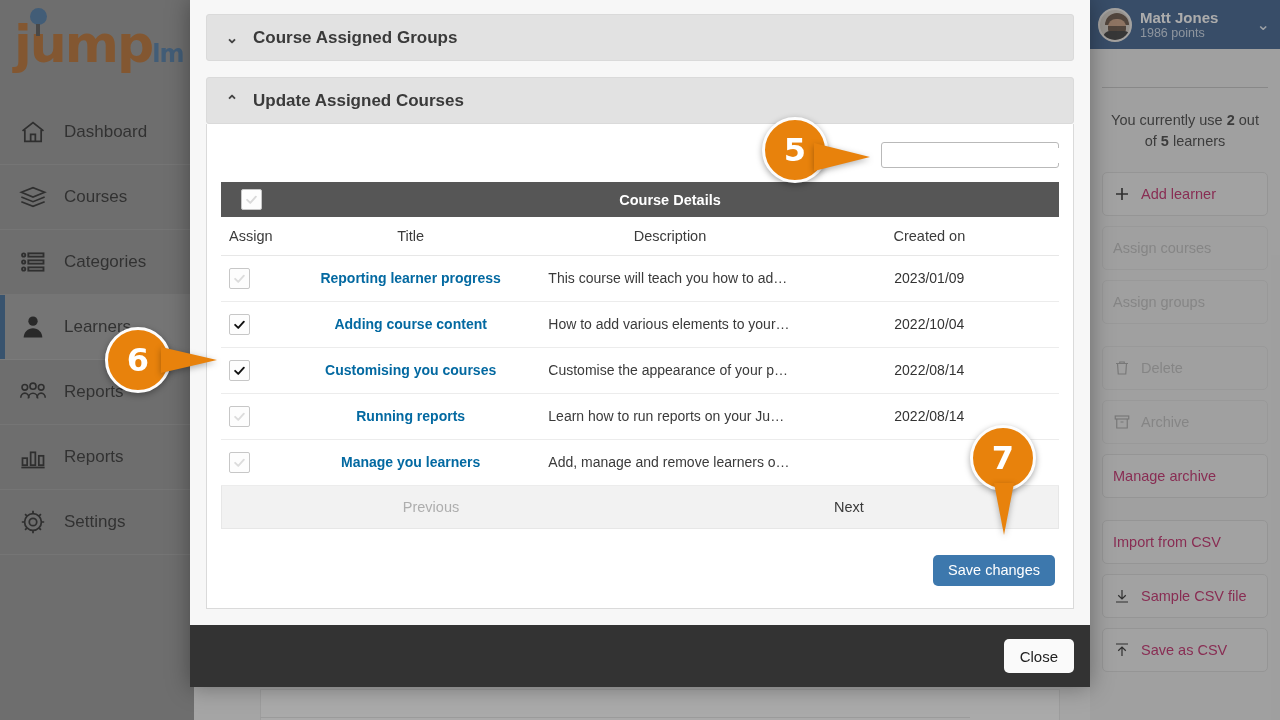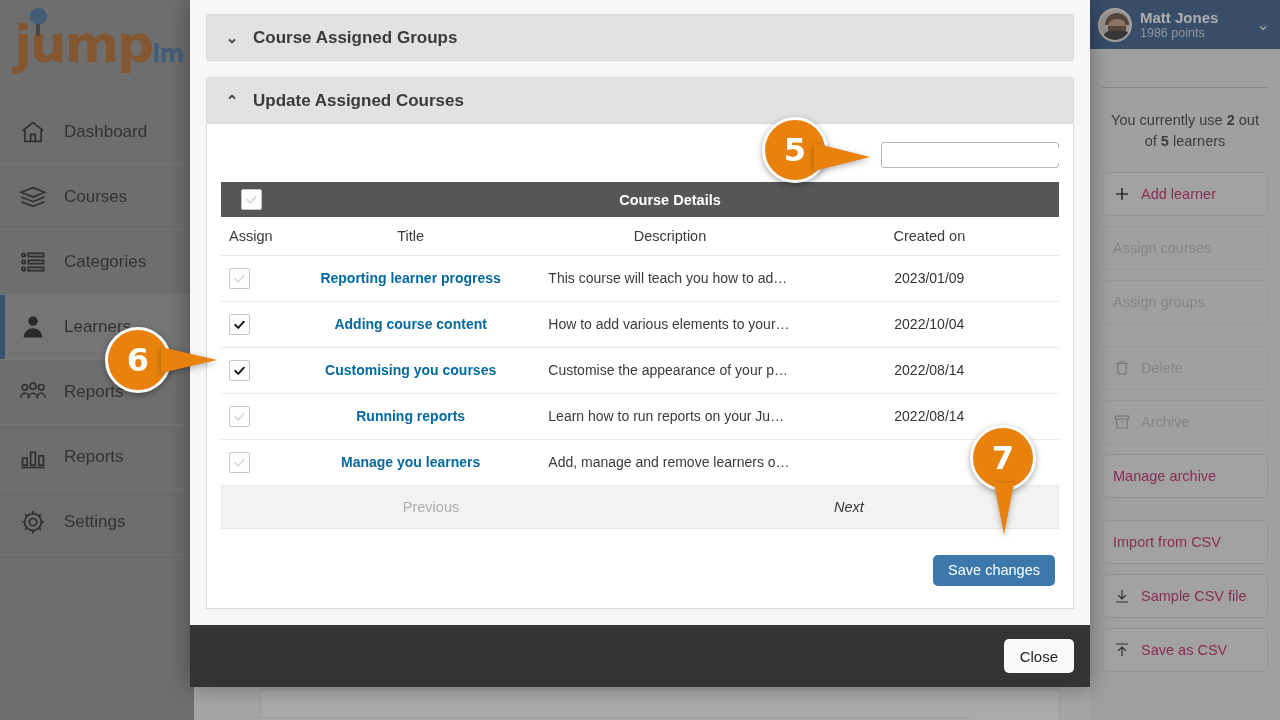--- a/index.html
+++ b/index.html
@@ -161,21 +161,21 @@
     white-space: nowrap; overflow: hidden; text-overflow: ellipsis; }
   tr.row td.c-date { text-align: center; color: #333; }
 
   .pager {
     display: flex; align-items: stretch; height: 43px; border: 1px solid #e7e7e7; border-top: none;
   }
   .pg-prev, .pg-next {
     flex: 1; background: #f2f2f2; display: flex; align-items: center; justify-content: center;
     font-size: 14.5px; color: #aeaeae;
   }
-  .pg-next { color: #3a3a3a; font-style: italic; }
+  .pg-next { color: #3a3a3a; }
   .pg-mid {
     display: flex; align-items: center; gap: 8px; padding: 0 14px; background: #fff;
     font-size: 14.5px; color: #333;
   }
   .pg-input {
     width: 56px; height: 27px; border: 1px solid #d8d8d8; border-radius: 3px;
     text-align: center; font-size: 14.5px; font-family: "Liberation Sans", sans-serif;
     color: #333; outline: none; background: #fff;
   }
   .pg-select {

